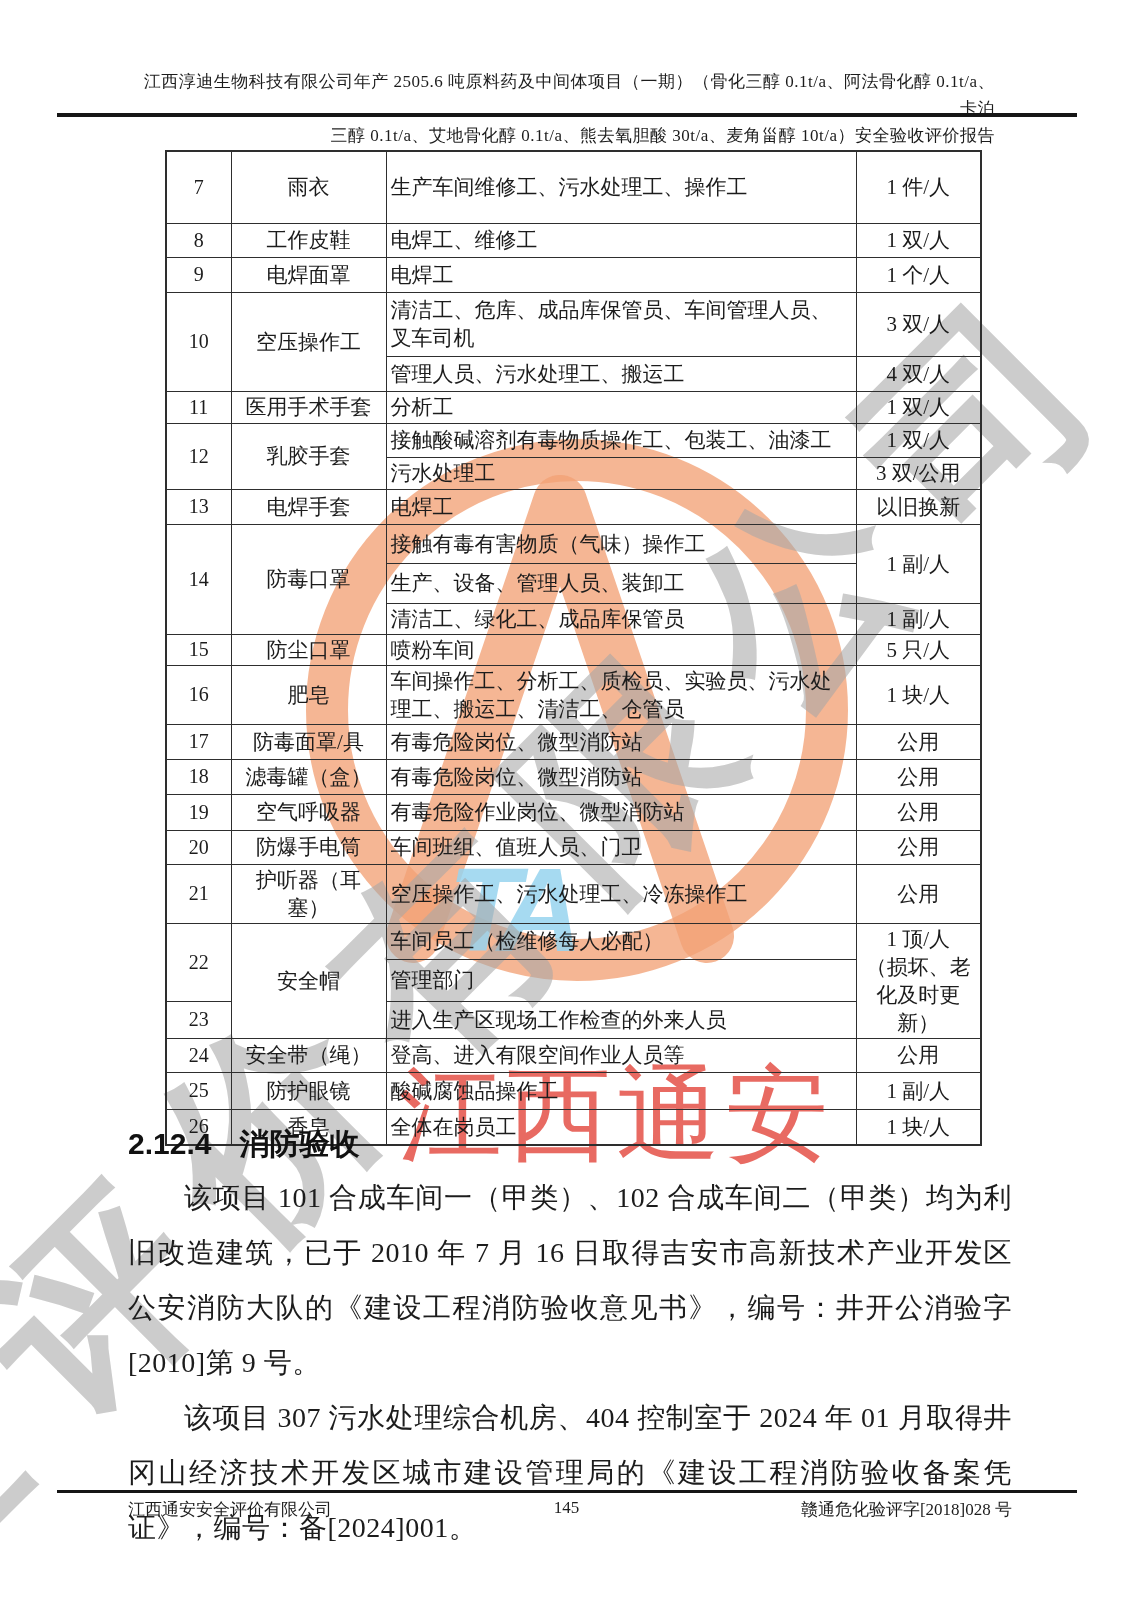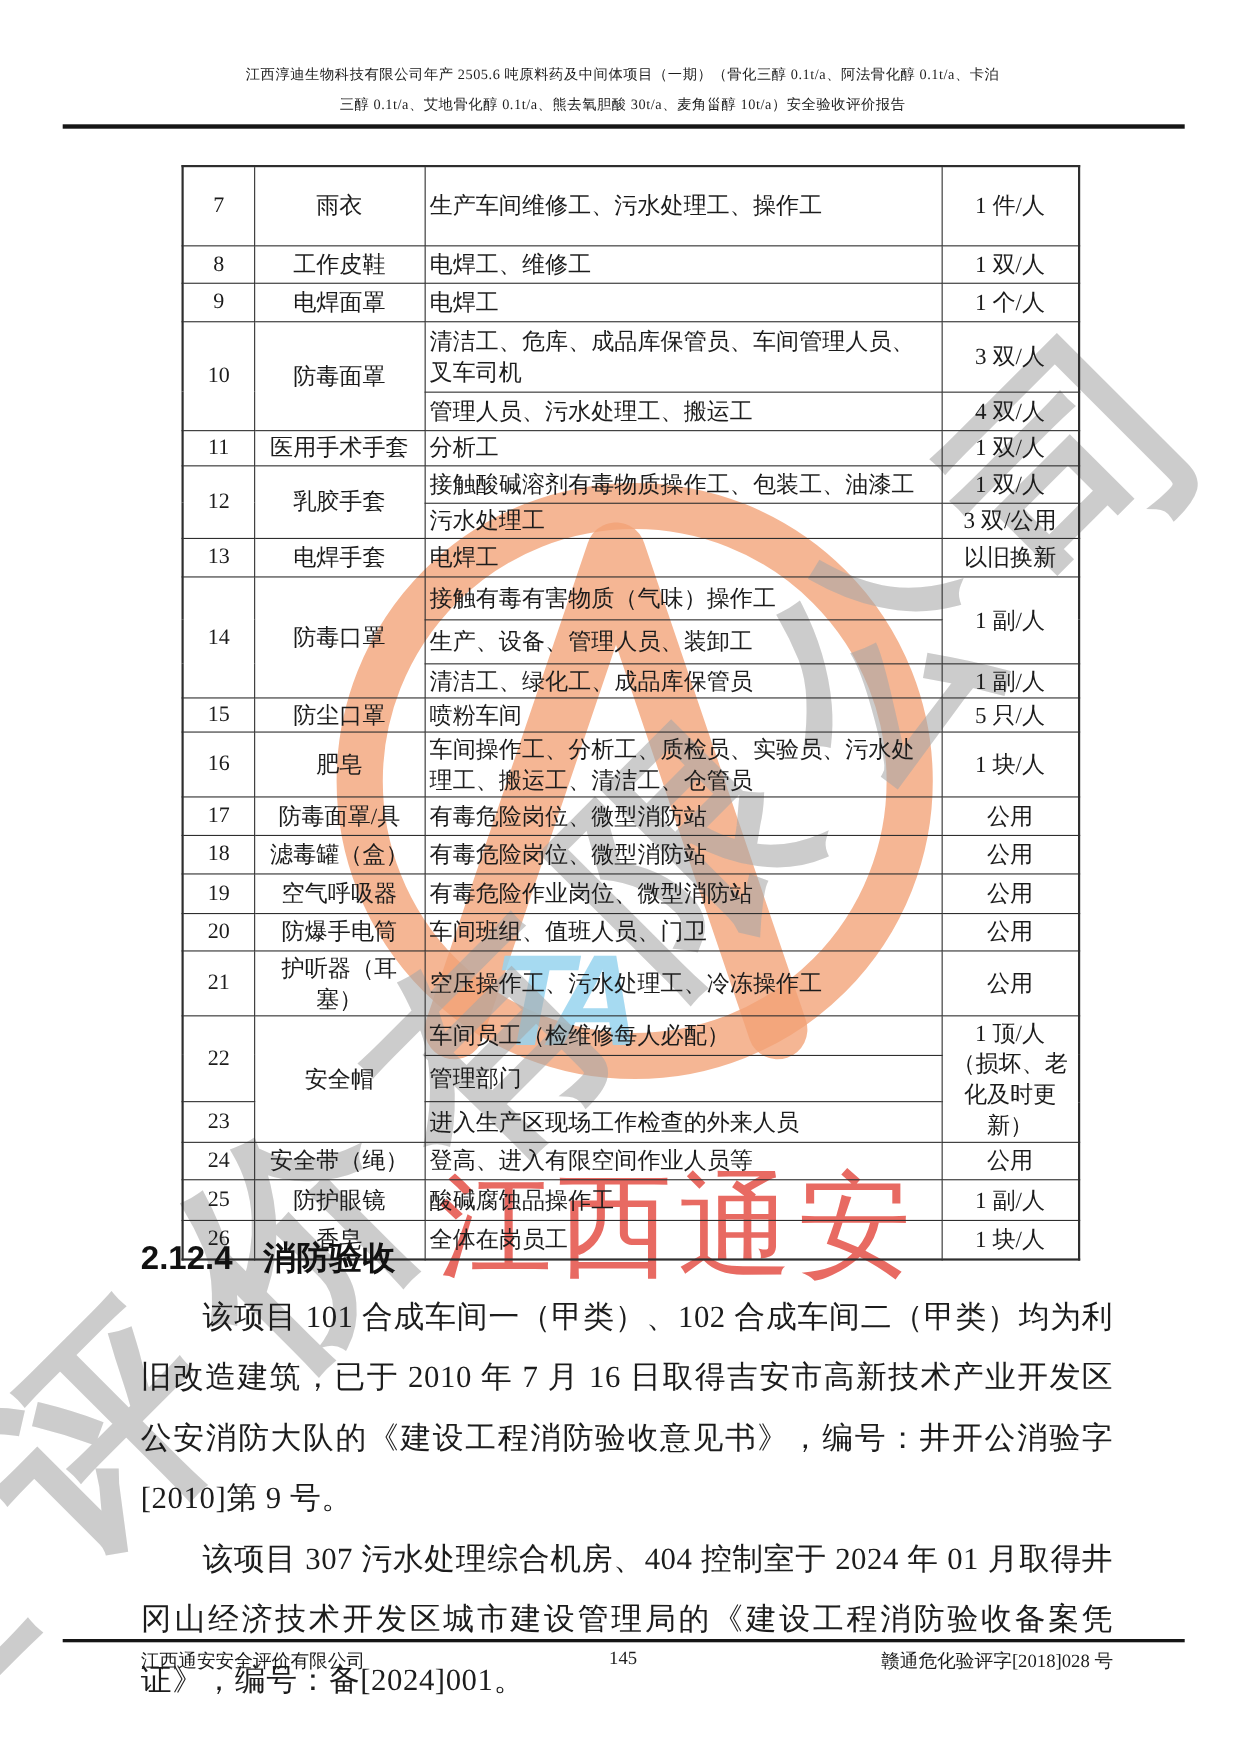--- a/index.html
+++ b/index.html
@@ -26,22 +26,22 @@
     color:rgba(167,167,167,0.58);
   }
   .wm-red{
     position:absolute;left:398px;top:1046px;
     font-weight:normal;font-size:104px;letter-spacing:5px;white-space:nowrap;
     color:rgba(223,49,38,0.72);
   }
   
   .content{position:absolute;inset:0;z-index:1;}
   .hdr{
-    position:absolute;left:137px;top:54px;width:858px;text-align:center;
-    font-size:13px;line-height:27px;letter-spacing:0.5px;
+    position:absolute;left:137px;top:68px;width:858px;text-align:right;
+    font-size:17px;line-height:27px;letter-spacing:0.5px;
   }
   .hdr-rule{position:absolute;left:57px;top:113px;width:1020px;height:4px;background:#161616;}
   .ftr-rule{position:absolute;left:57px;top:1490px;width:1020px;height:3px;background:#161616;}
   .ftr{
     position:absolute;left:128px;top:1498px;width:884px;
     display:flex;justify-content:space-between;align-items:flex-start;
     font-size:17px;
   }
   table.ppe{
     position:absolute;left:165px;top:150px;width:815px;
@@ -113,21 +113,21 @@
             <td class="col-qty">1 双/人</td>
           </tr>
           <tr style="height: 35px;">
             <td class="col-num">9</td>
             <td class="col-item">电焊面罩</td>
             <td class="col-users">电焊工</td>
             <td class="col-qty">1 个/人</td>
           </tr>
           <tr style="height: 64px;">
             <td class="col-num" rowspan="2">10</td>
-            <td class="col-item" rowspan="2">防毒面罩</td>
+            <td class="col-item" rowspan="2">空压操作工</td>
             <td class="col-users">清洁工、危库、成品库保管员、车间管理人员、叉车司机</td>
             <td class="col-qty">3 双/人</td>
           </tr>
           <tr style="height: 35px;">
             <td class="col-users">管理人员、污水处理工、搬运工</td>
             <td class="col-qty">4 双/人</td>
           </tr>
           <tr style="height: 32px;">
             <td class="col-num">11</td>
             <td class="col-item">医用手术手套</td>

